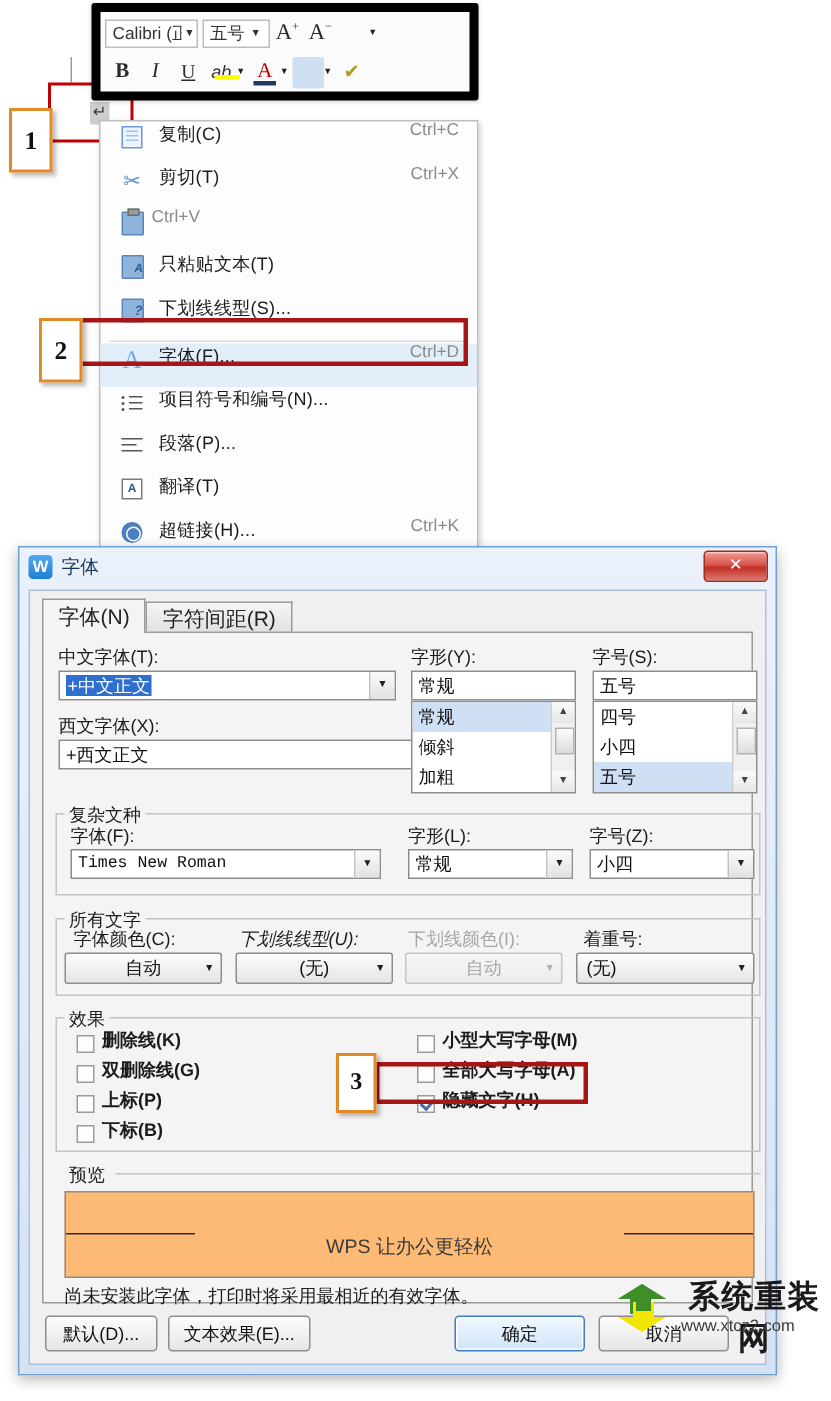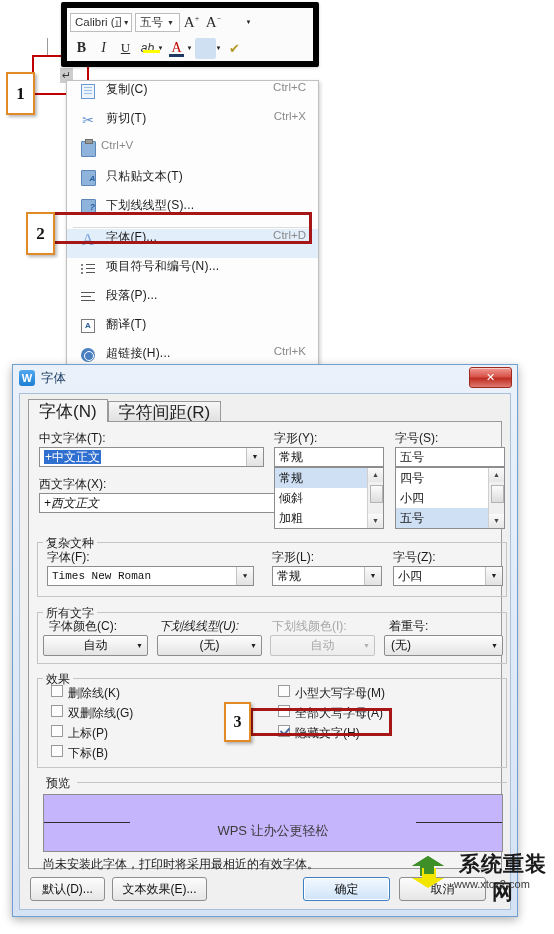--- a/index.html
+++ b/index.html
@@ -118,21 +118,21 @@
     border:1px solid #a02a20;color:#fff;font-size:11px;font-weight:bold;
     text-align:center;line-height:18px;box-shadow:inset 0 1px 0 rgba(255,255,255,.5);
   }
   #dlg-body{
     position:absolute;left:6px;top:28px;right:6px;bottom:6px;
     background:#f0f0f0;border:1px solid #a9c0dc;box-sizing:border-box;
   }
   
   #tabstrip{position:absolute;left:8px;top:6px;height:22px;display:flex;align-items:flex-end;}
   .tab{
-    height:21px;padding:0 10px;font-size:17px;line-height:21px;
+    height:21px;padding:0 10px;font-size:14px;line-height:21px;
     border:1px solid #9a9a9a;border-bottom:none;box-sizing:border-box;
     background:linear-gradient(180deg,#f6f6f6,#e0e0e0);color:#222;
   }
   .tab.active{background:#f4f4f4;position:relative;z-index:3;height:23px;line-height:23px;}
   #tabpage{
     position:absolute;left:8px;top:27px;right:8px;bottom:40px;
     border:1px solid #9a9a9a;background:#f4f4f4;box-sizing:border-box;
   }
   .lbl{position:absolute;font-size:12px;color:#1b1b1b;white-space:nowrap;}
   .lbl.dis{color:#a6a6a6;}
@@ -163,31 +163,31 @@
   .groupbox{position:absolute;border:1px solid #c4c4c4;box-sizing:border-box;}
   .grouplabel{position:absolute;background:#f4f4f4;font-size:12px;color:#1b1b1b;padding:0 3px;}
   .btnfield{
     position:absolute;height:21px;border:1px solid #8d8d8d;border-radius:2px;box-sizing:border-box;
     background:linear-gradient(180deg,#fdfdfd,#e4e4e4);font-size:12px;line-height:19px;
     text-align:center;color:#111;
   }
   .btnfield.dis{color:#a8a8a8;border-color:#c3c3c3;background:linear-gradient(180deg,#f6f6f6,#ececec);}
   .btnfield .dd2{position:absolute;right:4px;top:0;font-size:7px;line-height:19px;color:#222;}
   .btnfield.dis .dd2{color:#b0b0b0;}
-  .cbrow{position:absolute;display:flex;align-items:flex-start;font-size:12px;color:#1b1b1b;}
+  .cbrow{position:absolute;display:flex;align-items:flex-end;font-size:12px;color:#1b1b1b;font-weight:bold;}
   .cbox{
     width:12px;height:12px;border:1px solid #9a9a9a;background:#fdfdfd;box-sizing:border-box;
     margin-right:5px;position:relative;
   }
   .cbox.checked:after{
     content:"";position:absolute;left:3px;top:0px;width:4px;height:7px;
     border:solid #4a6fa5;border-width:0 2px 2px 0;transform:rotate(42deg);
   }
   #preview-area{
-    position:absolute;border:1px solid #8d8d8d;background:#c4b5fd;box-sizing:border-box;
+    position:absolute;border:1px solid #8d8d8d;background:#fdba74;box-sizing:border-box;
   }
   #preview-text{
     position:absolute;left:0;right:0;top:27px;text-align:center;font-size:13px;color:#3b3b3b;
   }
   .pvline{position:absolute;height:1px;background:#2d2d2d;}
   #pv-note{position:absolute;font-size:12px;color:#1b1b1b;}
   .dbtn{
     position:absolute;height:24px;border:1px solid #8d8d8d;border-radius:3px;box-sizing:border-box;
     background:linear-gradient(180deg,#fcfcfc,#e6e6e6);font-size:12px;line-height:22px;
     text-align:center;color:#111;
@@ -372,21 +372,21 @@
 
     <div id="tabpage">
 
       <div class="lbl" style="left:10px;top:8px;">中文字体(T):</div>
       <div class="field" style="left:10px;top:25px;width:225px;">
         <span class="sel-text">+中文正文</span>
         <span class="dd">▼</span>
       </div>
 
       <div class="lbl" style="left:10px;top:54px;">西文字体(X):</div>
-      <div class="field" style="left:10px;top:71px;width:266px;font-style:italic;">
+      <div class="field" style="left:10px;top:71px;width:266px;">
         <span>+西文正文</span>
         <span class="dd">▼</span>
       </div>
 
       <div class="lbl" style="left:245px;top:8px;">字形(Y):</div>
       <div class="field" style="left:245px;top:25px;width:110px;">
         <span>常规</span>
       </div>
       <div class="listbox" style="left:245px;top:45px;width:110px;height:62px;">
         <div class="lrow sel">常规</div>

